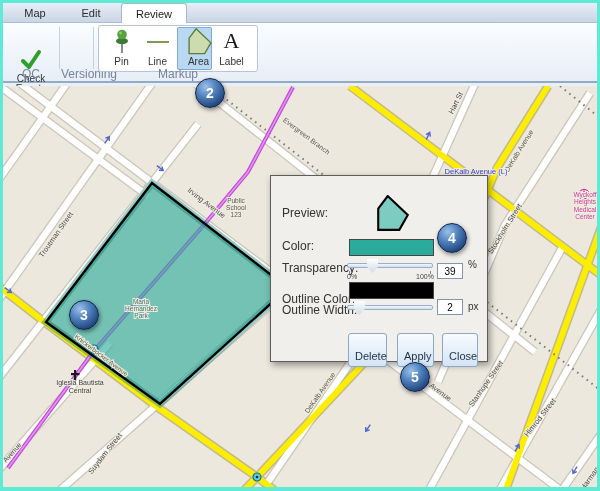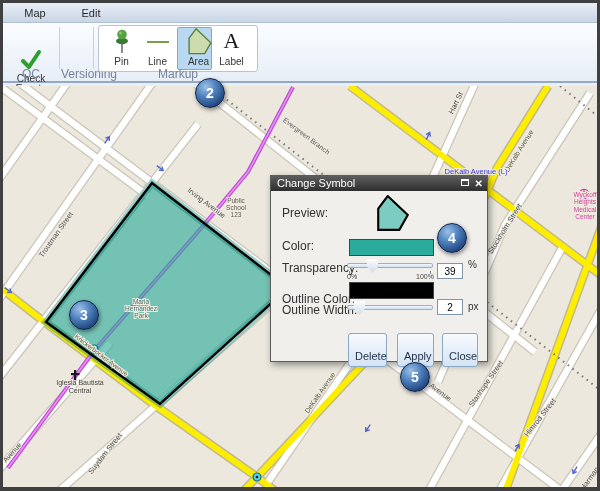--- a/index.html
+++ b/index.html
@@ -1,17 +1,17 @@
 <!DOCTYPE html>
 <html><head>
 <meta charset="utf-8">
 <style>
   html,body{margin:0;padding:0;background:#888;}
   *{box-sizing:border-box;font-family:"Liberation Sans",sans-serif;}
-  .frame{position:relative;width:600px;height:491px;background:#404040;overflow:hidden;}
+  .frame{position:relative;width:600px;height:491px;background:#5eead4;overflow:hidden;}
   .app{position:absolute;left:3px;top:3px;width:594px;height:484px;background:#e9eff7;}
 
   
   .tabbar{position:relative;height:20px;background:linear-gradient(#e8eef6,#c9d5e5);border-bottom:1px solid #aebfd4;}
   .tab{position:absolute;top:0;height:20px;line-height:20px;text-align:center;font-size:11px;color:#2b2b2b;cursor:default;}
   .tab.sel{background:#fff;border:1px solid #a9b9cc;border-bottom:none;border-radius:3px 3px 0 0;color:#1d1d1d;}
   .ribbonbody{position:relative;height:60px;background:linear-gradient(#fbfdff,#e7eef7);border-bottom:2px solid #93a9c4;}
   .bigbtn{position:absolute;top:2px;text-align:center;font-size:10px;color:#333;line-height:1.08;white-space:pre-line;}
   .bigbtn .ic{display:block;height:26px;margin-bottom:1px;}
   .grouplabel{position:absolute;bottom:0;font-size:12px;color:#76839a;text-align:center;}
@@ -47,20 +47,21 @@
 </style>
 </head>
 <body>
 
 <div class="frame">
 <div class="app">
 
   <div class="tabbar">
     <div class="tab" style="left:6px;width:52px;">Map</div>
     <div class="tab" style="left:60px;width:56px;">Edit</div>
+    <div class="tab sel" style="left:118px;width:66px;">Review</div>
   </div>
 
   <div class="ribbonbody">
 
     <div class="bigbtn" style="left:2px;width:52px;">
       <span class="ic">
         <svg width="26" height="26" viewBox="0 0 26 26">
               <path d="M5 14 L11 20 L21 5" fill="none" stroke="#2f9e2f" stroke-width="4" stroke-linecap="round" stroke-linejoin="round"></path>
             </svg>
       </span>
@@ -222,25 +223,20 @@
             <text x="0" y="0" transform="translate(473,88) rotate(0)" text-anchor="middle" fill="#3a3ad0" font-size="7.5" style="paint-order:stroke;stroke:#f0ece2;stroke-width:2px;font-family:&quot;Liberation Sans&quot;,sans-serif;"><tspan x="0" dy="0em">DeKalb Avenue (L)</tspan></text>
             <text x="0" y="0" transform="translate(233,124) rotate(0)" text-anchor="middle" fill="#5d574d" font-size="6.5" style="paint-order:stroke;stroke:#f0ece2;stroke-width:2px;font-family:&quot;Liberation Sans&quot;,sans-serif;"><tspan x="0" dy="-1.15em">Public</tspan><tspan x="0" dy="1.15em">School</tspan><tspan x="0" dy="1.15em">123</tspan></text>
             <text x="0" y="0" transform="translate(138,225) rotate(0)" text-anchor="middle" fill="#3e7168" font-size="6.5" style="paint-order:stroke;stroke:#f0ece2;stroke-width:2px;font-family:&quot;Liberation Sans&quot;,sans-serif;"><tspan x="0" dy="-1.15em">Maria</tspan><tspan x="0" dy="1.15em">Hernandez</tspan><tspan x="0" dy="1.15em">Park</tspan></text>
             <text x="0" y="0" transform="translate(77,303) rotate(0)" text-anchor="middle" fill="#3f3f3f" font-size="7" style="paint-order:stroke;stroke:#f0ece2;stroke-width:2px;font-family:&quot;Liberation Sans&quot;,sans-serif;"><tspan x="0" dy="-0.575em">Iglesia Bautista</tspan><tspan x="0" dy="1.15em">Central</tspan></text>
             <text x="0" y="0" transform="translate(582,122) rotate(0)" text-anchor="middle" fill="#cc3a96" font-size="6.5" style="paint-order:stroke;stroke:#f0ece2;stroke-width:2px;font-family:&quot;Liberation Sans&quot;,sans-serif;"><tspan x="0" dy="-1.7249999999999999em">Wyckoff</tspan><tspan x="0" dy="1.15em">Heights</tspan><tspan x="0" dy="1.15em">Medical</tspan><tspan x="0" dy="1.15em">Center</tspan></text>
           </g>
     </svg>
   </div>
 
   <div class="dialog">
-    <div class="dtitle">
-      <span>Change Symbol</span>
-      <span class="dmax"></span>
-      <span class="dclose">✕</span>
-    </div>
 
     <div class="dlabel" style="top:30px;">Preview:</div>
     <svg style="position:absolute;left:103px;top:19px;" width="38" height="38" viewBox="0 0 32 36">
       <path d="M2 13 L11 1 L30 19 L22 33 L2 33 Z" fill="#7dccc2" stroke="#000" stroke-width="2"></path>
     </svg>
 
     <div class="dlabel" style="top:63px;">Color:</div>
     <div class="swatch" style="top:63px;background:#2aab9b;"></div>
 
     <div class="dlabel" style="top:85px;">Transparency:</div>

